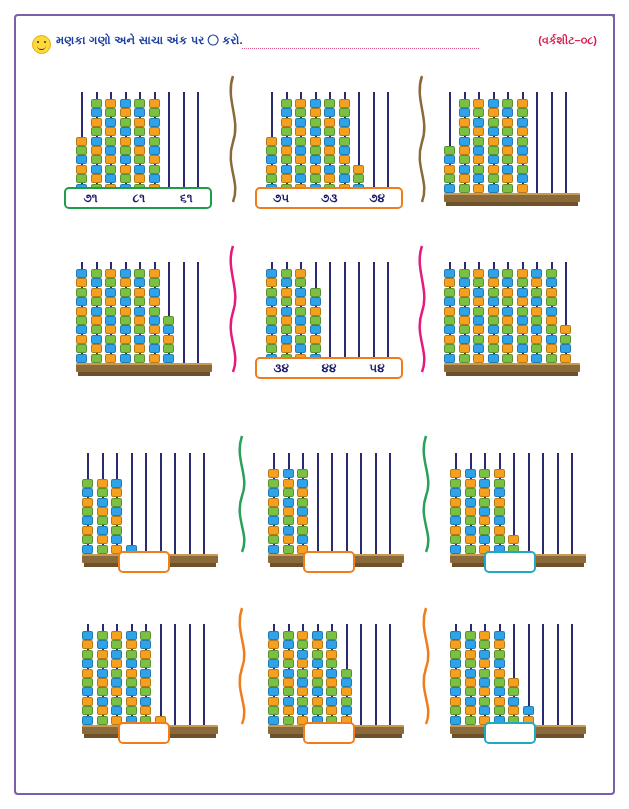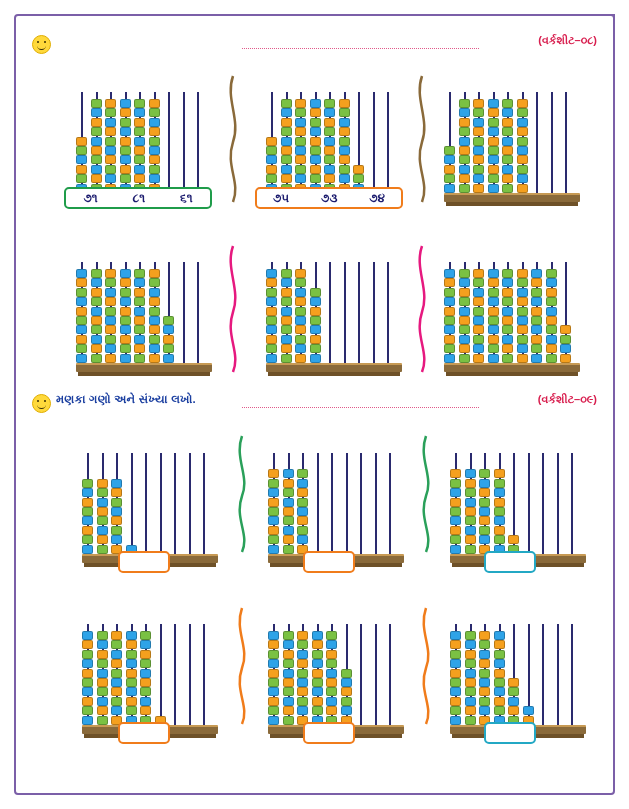--- a/index.html
+++ b/index.html
@@ -135,30 +135,25 @@
   .foot-text .blue{color:#1b3fa0;font-weight:normal;}
 </style>
 </head>
 <body>
 
 <div class="page">
   <div class="corner tr"></div>
 
   <div class="sec-head" style="top:18px;">
     <div class="smiley"></div>
+    <div class="sec-title">મણકા ગણો અને સાચા અંક પર ◯ કરો.</div>
     <div class="dots"></div>
     <div class="sheet-tag">(વર્કશીટ–૦૮)</div>
   </div>
 
-  <div class="sec-head" style="top:377px;">
-    <div class="smiley"></div>
-    <div class="sec-title">મણકા ગણો અને સંખ્યા લખો.</div>
-    <div class="dots"></div>
-    <div class="sheet-tag">(વર્કશીટ–૦૯)</div>
-  </div>
 
   <div id="figs">
       <div class="abacus" style="left: 60px; top: 76px; width: 136px; height: 112px;">
         <div class="rod" style="left: 5px; height: 101px;"></div>
         <div class="bead b-blue" style="left: 0px; top: 91.6px;"></div>
         <div class="bead b-green" style="left: 0px; top: 82.2px;"></div>
         <div class="bead b-orange" style="left: 0px; top: 72.8px;"></div>
         <div class="bead b-blue" style="left: 0px; top: 63.4px;"></div>
         <div class="bead b-green" style="left: 0px; top: 54px;"></div>
         <div class="bead b-orange" style="left: 0px; top: 44.6px;"></div>
@@ -905,20 +900,25 @@
     <span>૭૧</span>
     <span>૮૧</span>
     <span>૬૧</span>
   </div>
   <div class="ansbox" style="left:239px;top:171px;width:148px;height:22px;border-color:#f07c1b;">
     <span>૭૫</span>
     <span>૭૩</span>
     <span>૭૪</span>
   </div>
 
+  <div class="ansbox" style="left:239px;top:341px;width:148px;height:22px;border-color:#f07c1b;">
+    <span>૩૪</span>
+    <span>૪૪</span>
+    <span>૫૪</span>
+  </div>
 
   <div class="emptybox" style="left:102px;top:535px;width:52px;height:22px;border-color:#f07c1b;"></div>
   <div class="emptybox" style="left:287px;top:535px;width:52px;height:22px;border-color:#f07c1b;"></div>
   <div class="emptybox" style="left:468px;top:535px;width:52px;height:22px;border-color:#23a8c4;"></div>
 
   <div class="emptybox" style="left:102px;top:706px;width:52px;height:22px;border-color:#f07c1b;"></div>
   <div class="emptybox" style="left:287px;top:706px;width:52px;height:22px;border-color:#f07c1b;"></div>
   <div class="emptybox" style="left:468px;top:706px;width:52px;height:22px;border-color:#23a8c4;"></div>
 
   <svg class="squig" style="left:207px;top:58px;" width="20" height="130">

